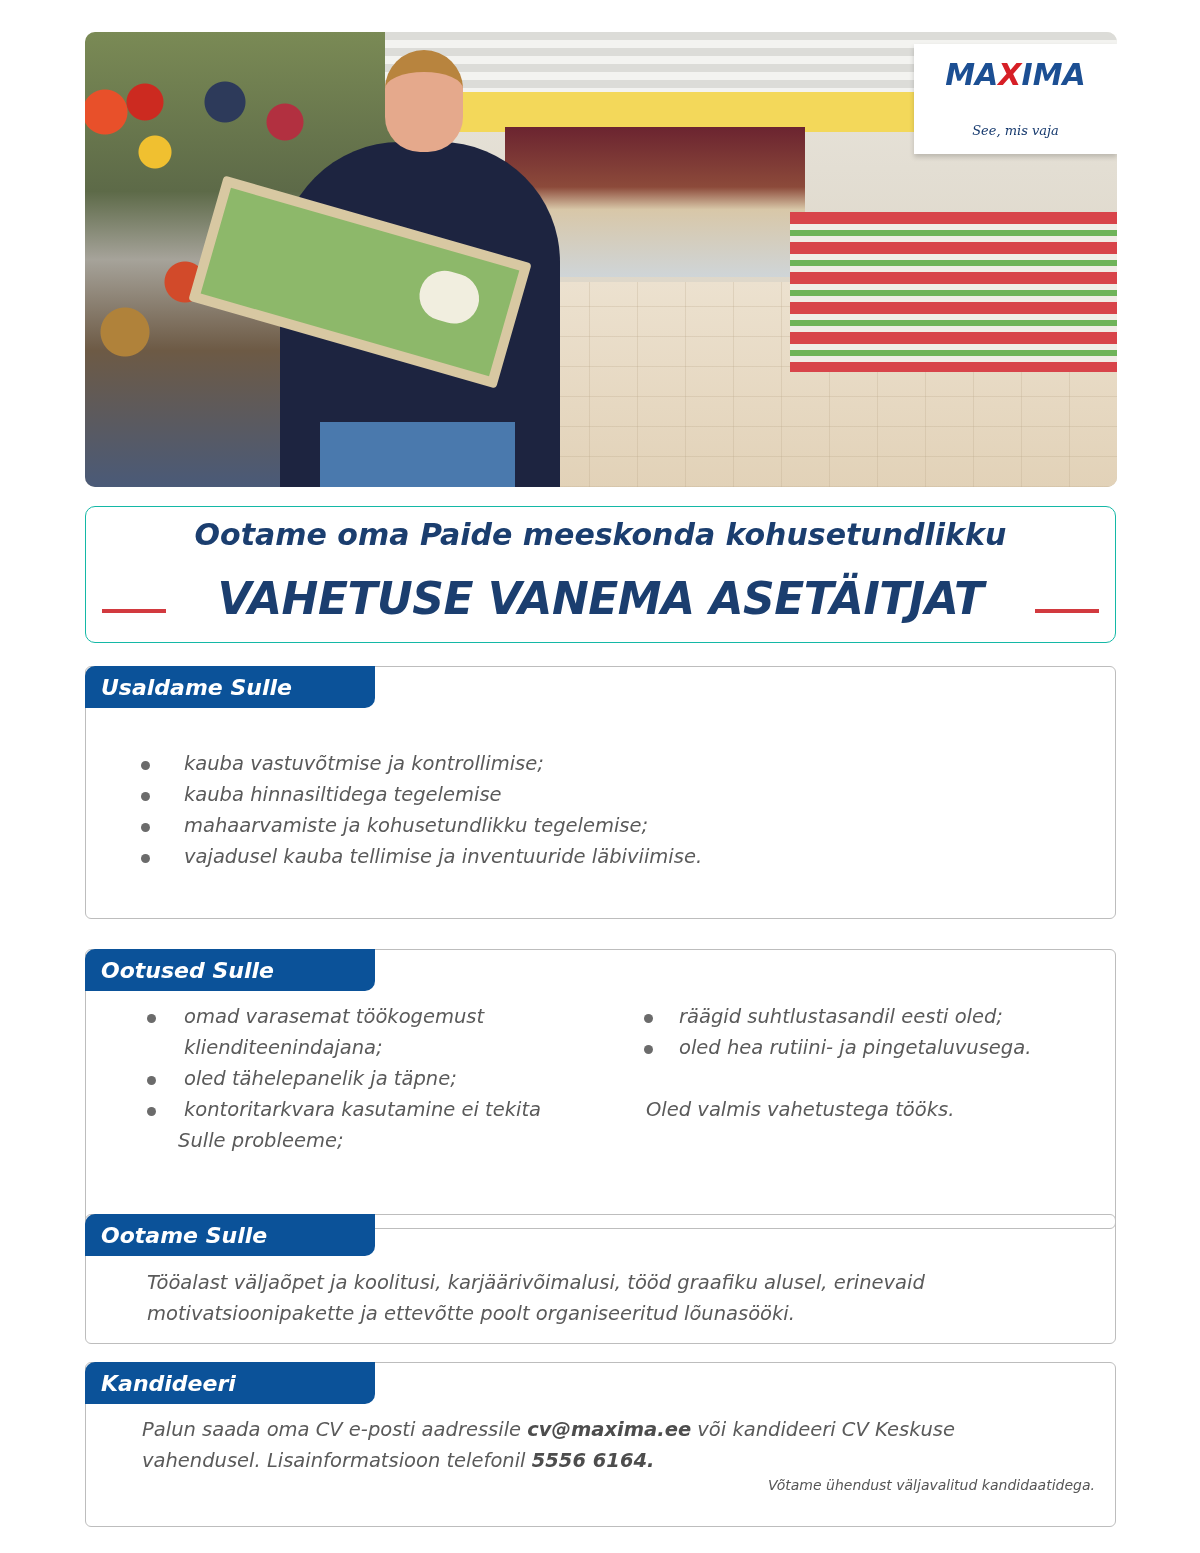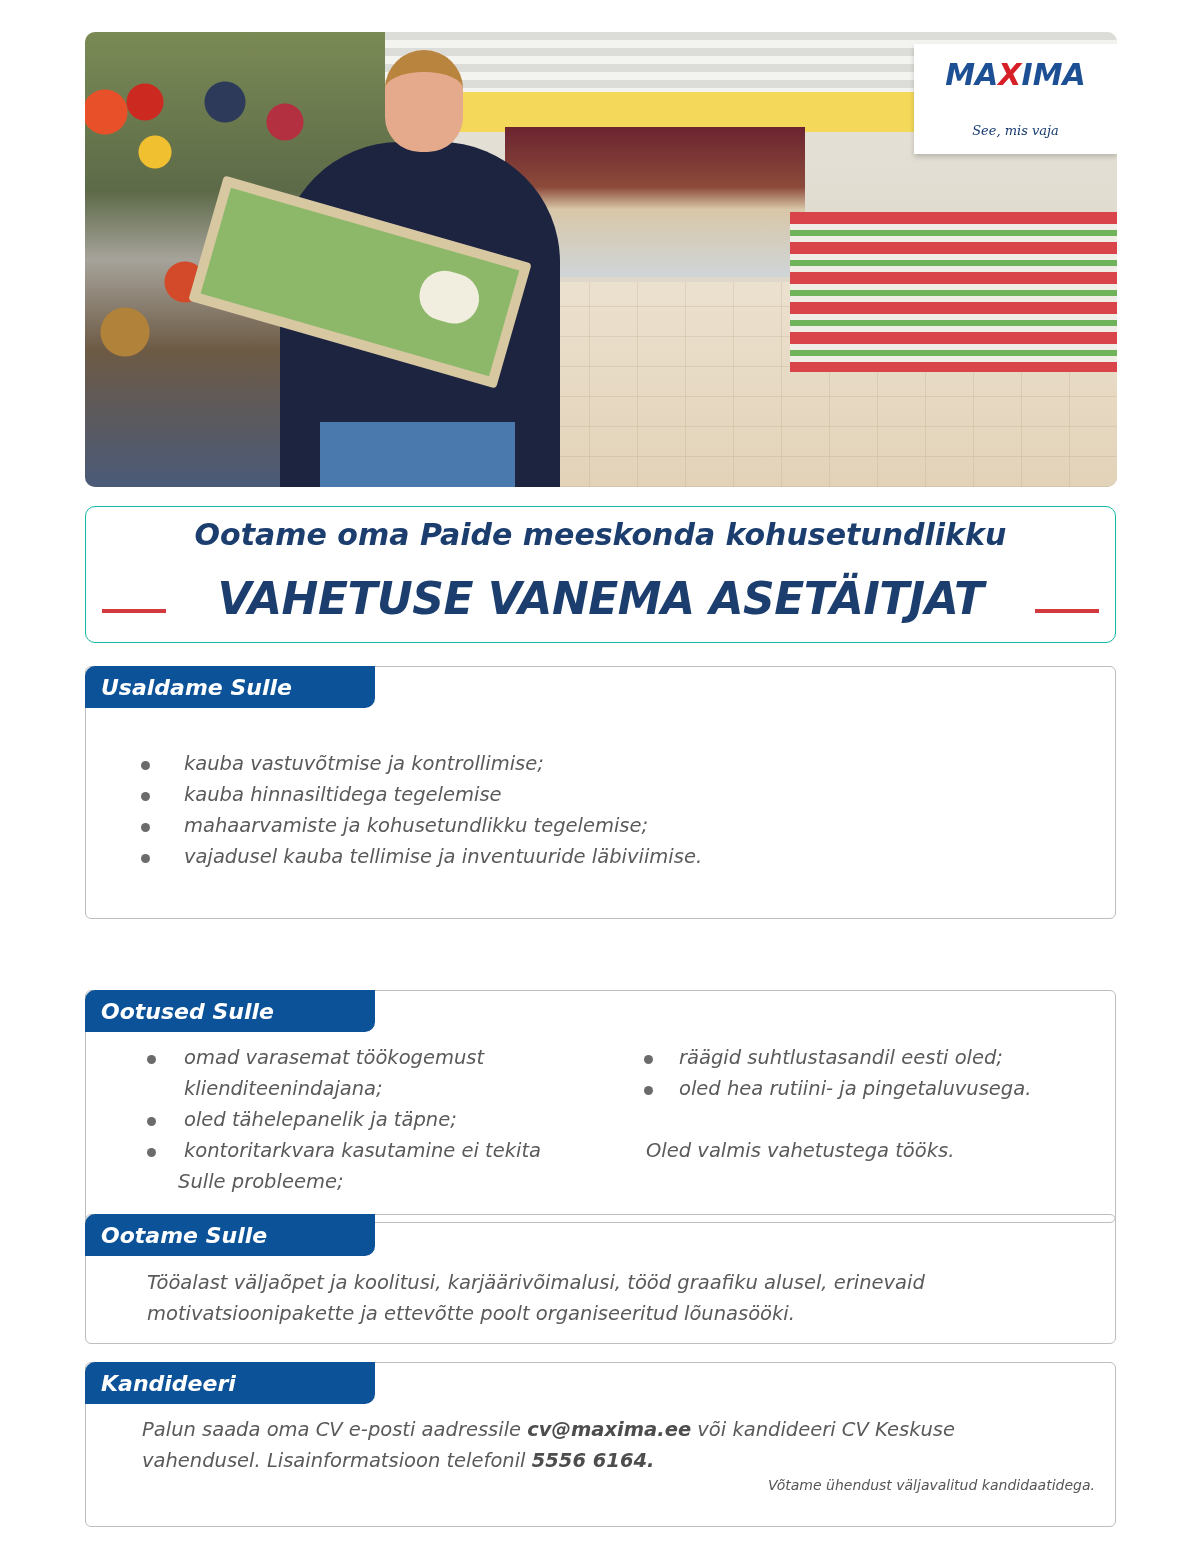--- a/index.html
+++ b/index.html
@@ -69,21 +69,21 @@
     border-radius: 10px 0 10px 0; padding-left: 16px; display: flex; align-items: center; }
   .section-head span { font-family: "DejaVu Sans", sans-serif; font-weight: bold; font-style: italic; font-size: 22px; color: #ffffff; }
   .body-text { font-family: "DejaVu Sans", sans-serif; font-style: italic; font-size: 19.5px; color: #5a5a5a; line-height: 31px; }
   ul.bullets { list-style: none; }
   ul.bullets li { position: relative; padding-left: 98px; }
   ul.bullets li::before { content: ""; position: absolute; left: 55px; top: 13px; width: 9px; height: 9px; border-radius: 50%; background: #6b6b6b; }
 
   #sec1 { top: 666px; height: 253px; }
   #sec1 ul { position: absolute; top: 81px; left: 0; }
 
-  #sec2 { top: 990px; height: 233px; }
+  #sec2 { top: 949px; height: 280px; }
   #sec2 .col-left { position: absolute; left: 0; top: 51px; width: 520px; }
   #sec2 .col-left li { padding-left: 98px; }
   #sec2 .col-left li::before { left: 61px; }
   #sec2 .col-left .cont { padding-left: 92px; }
   #sec2 .col-right { position: absolute; left: 500px; top: 51px; width: 520px; }
   #sec2 .col-right li { padding-left: 93px; }
   #sec2 .col-right li::before { left: 58px; }
   #sec2 .closing { position: absolute; left: 560px; top: 144px; }
 
   #sec3 { top: 1214px; height: 130px; }

